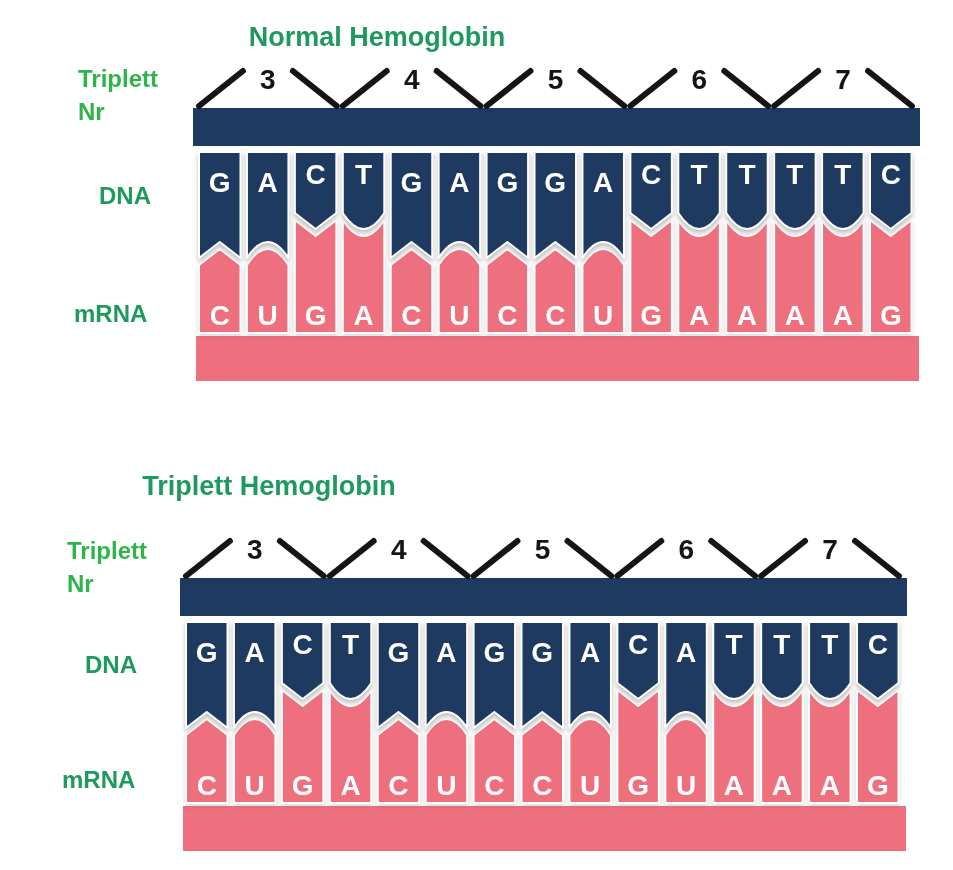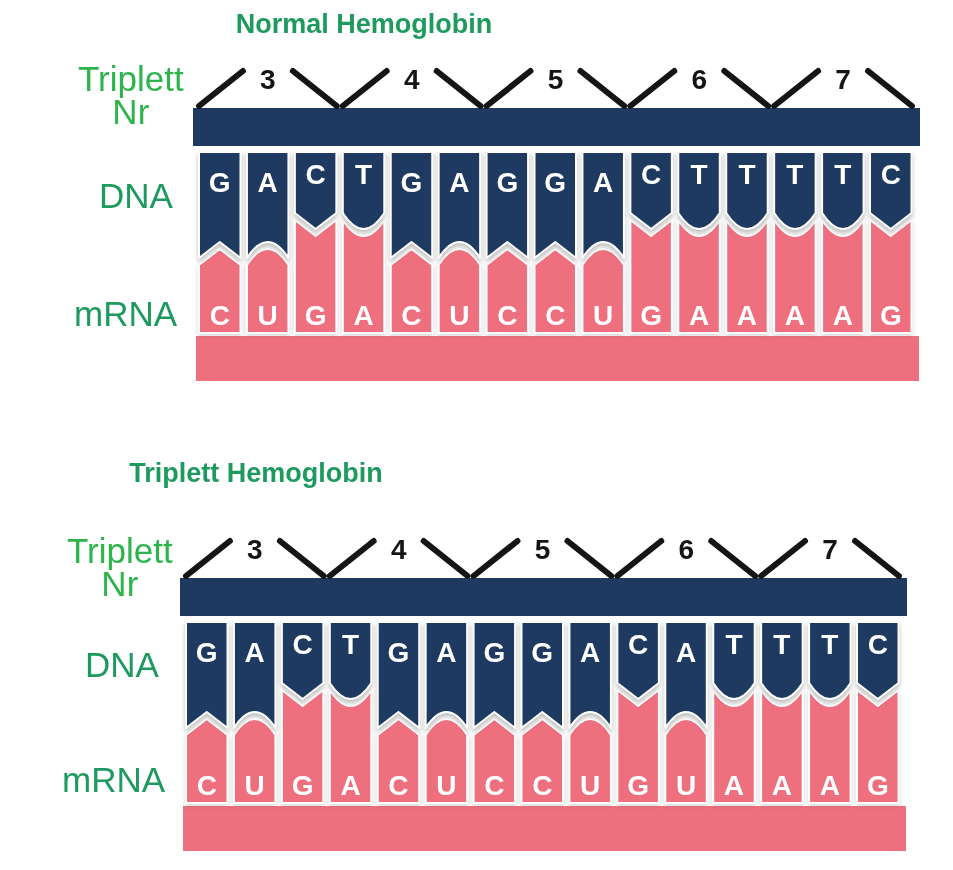--- a/index.html
+++ b/index.html
@@ -5,35 +5,34 @@
   html,body{margin:0;padding:0;background:#ffffff;}
   .stage{
     position:relative;
     width:953px;height:870px;
     overflow:hidden;
     background:#ffffff;
     font-family:"Liberation Sans",sans-serif;
   }
   .title{
     position:absolute;
-    margin:0;
+    margin:13px;
     font-size:27px;
     font-weight:700;
     white-space:nowrap;
     transform:translateX(-50%);
   }
   .t0{left:364px;top:9px;}
   .t1{left:256px;top:458px;}
   .lbl{
     position:absolute;
-    font-size:35px;
-    font-weight:400;
+    font-size:24px;
+    font-weight:700;
     white-space:nowrap;
     line-height:33px;
-    text-align:center;
   }
   .l-t0{left:78px;top:62px;}
   .l-t1{left:67px;top:534px;}
   .l-dna0{left:99px;top:179px;}
   .l-dna1{left:85px;top:648px;}
   .l-mrna0{left:74px;top:297px;}
   .l-mrna1{left:62px;top:763px;}
   .panel-svg{position:absolute;left:0;}
   .svg0{top:55px;}
   .svg1{top:525px;}

